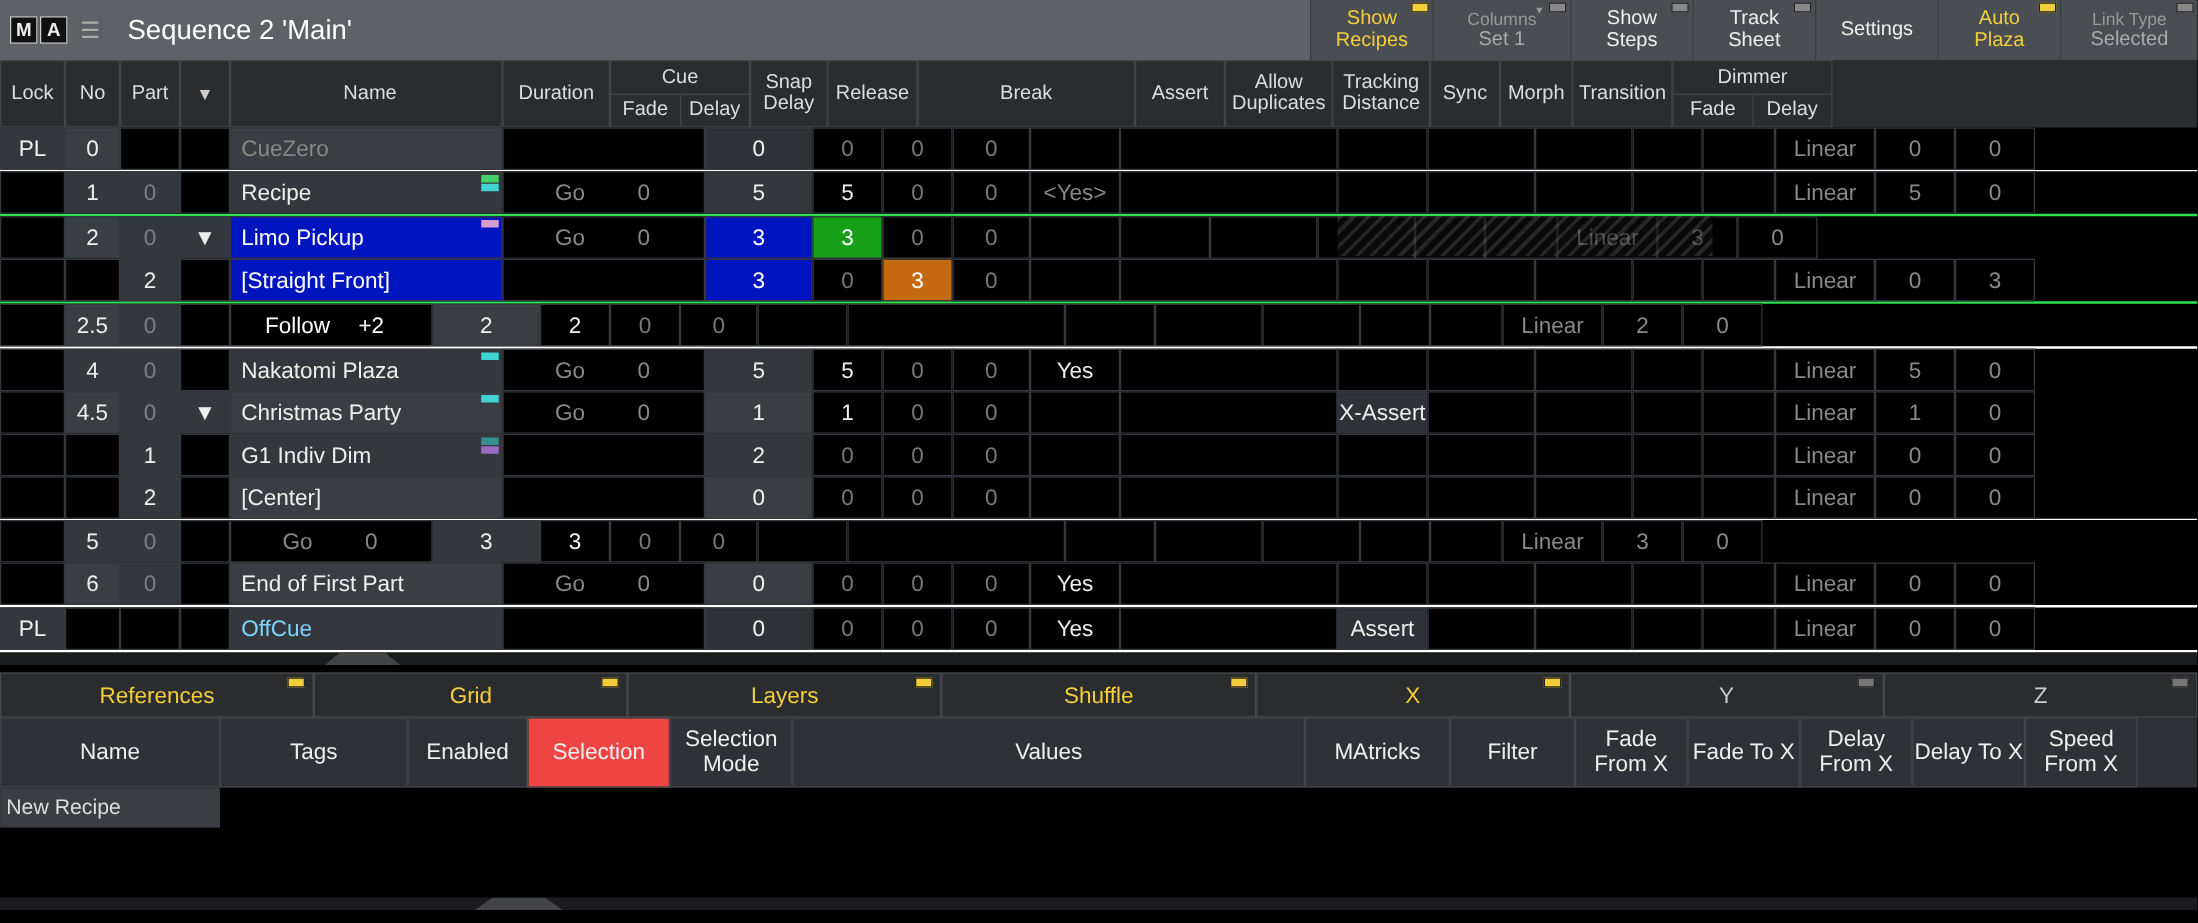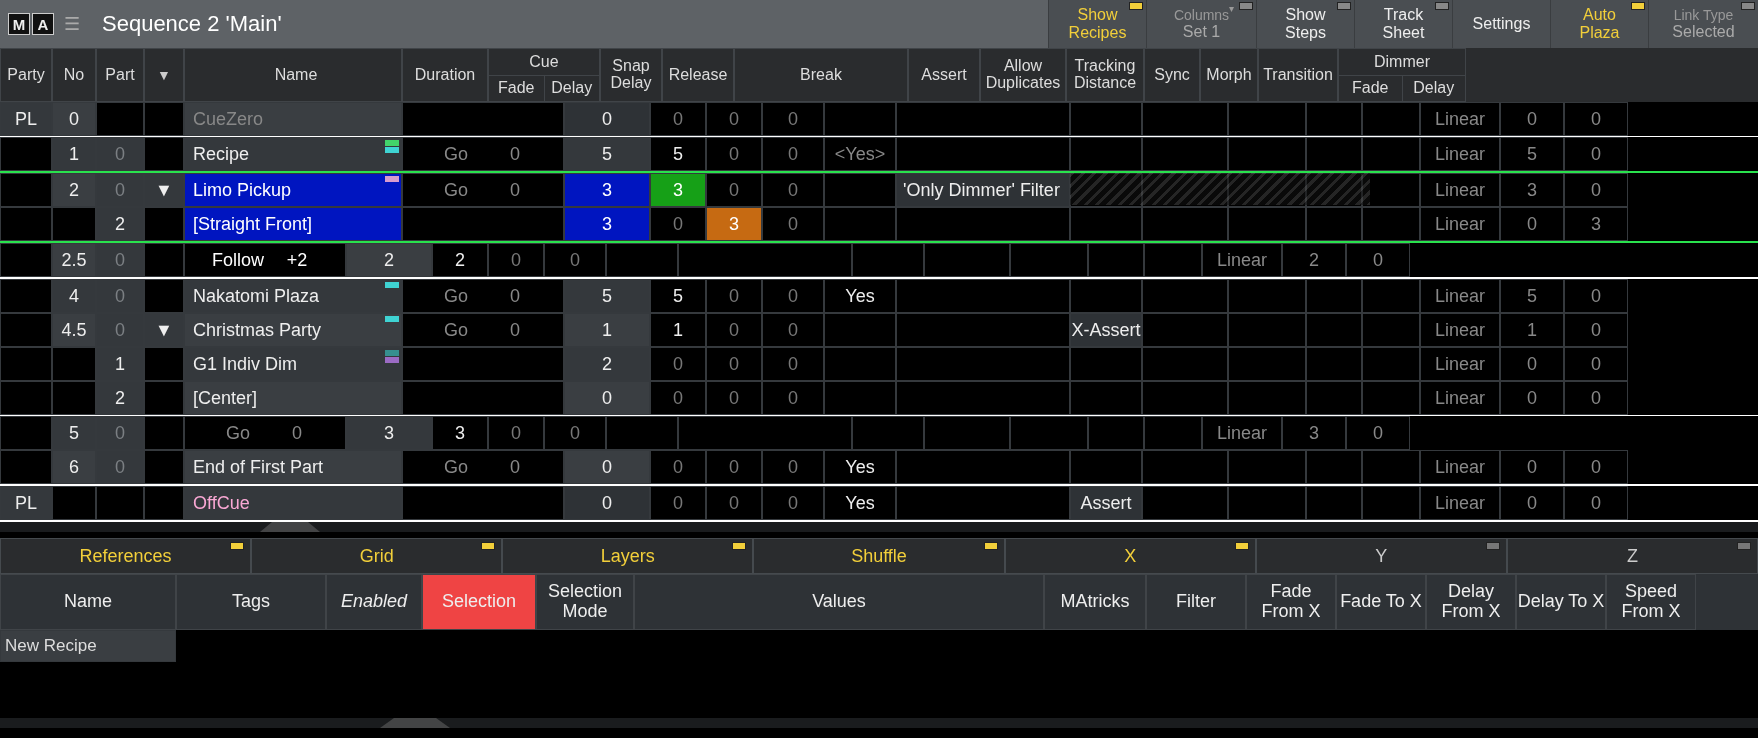--- a/index.html
+++ b/index.html
@@ -244,25 +244,25 @@
     background:#2e3236;
   }
   .bh{
     border:1px solid #404448;
     display:flex;align-items:center;justify-content:center;
     font-size:18px;color:#eee;
     text-align:center;line-height:1.1;
   }
   .bw-name{width:176px;}
   .bw-tags{width:150px;}
-  .bw-enabled{width:96px;font-style:italic;}
+  .bw-enabled{width:96px;}
   .bw-selection{width:114px;background:#ef4444;}
   .bw-selmode{width:98px;}
   .bw-values{width:410px;}
-  .bw-matricks{width:102px;text-align:center;}
+  .bw-matricks{width:116px;text-align:center;}
   .bw-filter{width:100px;}
   .bw-small{width:90px;}
 
   .new-recipe{
     height:32px;
     display:flex;align-items:center;
     padding-left:4px;
     background:#3a3e42;
     width:176px;
     border:1px solid #35393d;
@@ -321,21 +321,21 @@
       </div>
       <div class="topbtn dim wide">
         <span style="color: rgb(153, 153, 153); font-size: 14px;">Link Type</span>
         <span>Selected</span>
         <div class="corner-ind grey"></div>
       </div>
     </div>
 </div>
 
 <div class="seq-head">
-  <div class="hcell col-lock">Party</div>
+  <div class="hcell col-lock">Lock</div>
   <div class="hcell col-no">No</div>
   <div class="hcell col-part">Part</div>
   <div class="hcell col-exp">
       <span class="exp-chev">▼</span>
     </div>
   <div class="hcell col-name" style="justify-content:center;">Name</div>
 
 
   <div class="hcell col-dur">Duration</div>
 
@@ -435,21 +435,20 @@
       </div>
       <div class="cell w-trig dk trigcell">
         <div class="tt" style="color: rgb(136, 136, 136);">Go</div>
         <div class="ttime" style="color: rgb(136, 136, 136);">0</div>
       </div>
       <div class="cell w-dur blue">3</div>
       <div class="cell w-fade green">3</div>
       <div class="cell w-delay dk" style="color: rgb(119, 119, 119);">0</div>
       <div class="cell w-snap dk" style="color: rgb(119, 119, 119);">0</div>
       <div class="cell w-release dk"></div>
-      <div class="cell w-break g3" style="justify-content: flex-start; padding-left: 6px; position: relative;">'Only Dimmer' Filter</div>
       <div class="cell w-assert dk"></div>
       <div class="cell w-allow dk"></div>
       <div class="cell w-track dk"></div>
       <div class="cell w-sync dk"></div>
       <div class="cell w-morph dk"></div>
       <div class="cell w-trans dk" style="color: rgb(136, 136, 136);">Linear</div>
       <div class="cell w-dfade dk" style="color: rgb(136, 136, 136);">3</div>
       <div class="cell w-ddelay dk" style="color: rgb(136, 136, 136);">0</div>
       <div class="hatch" style="position: absolute; left: 1070px; top: 0px; height: 32px; width: 300px; opacity: 0.55; pointer-events: none;"></div>
     </div>
@@ -670,21 +669,21 @@
       <div class="cell w-dfade dk" style="color: rgb(136, 136, 136);">0</div>
       <div class="cell w-ddelay dk" style="color: rgb(136, 136, 136);">0</div>
     </div>
     <div class="sep-white"></div>
     <div class="row">
       <div class="cell w-lock g2">PL</div>
       <div class="cell w-no dk"></div>
       <div class="cell w-part dk"></div>
       <div class="cell w-exp dk"></div>
       <div class="cell w-name namecell g2 left name-indent1">
-        <span style="color: #f9a8d4;">OffCue</span>
+        <span style="color: #7dd3fc;">OffCue</span>
       </div>
       <div class="cell w-trig dk trigcell">
         <div class="tt" style="color: rgb(136, 136, 136);"></div>
         <div class="ttime" style="color: rgb(136, 136, 136);"></div>
       </div>
       <div class="cell w-dur g3">0</div>
       <div class="cell w-fade dk" style="color: rgb(119, 119, 119);">0</div>
       <div class="cell w-delay dk" style="color: rgb(119, 119, 119);">0</div>
       <div class="cell w-snap dk" style="color: rgb(119, 119, 119);">0</div>
       <div class="cell w-release dk">Yes</div>

